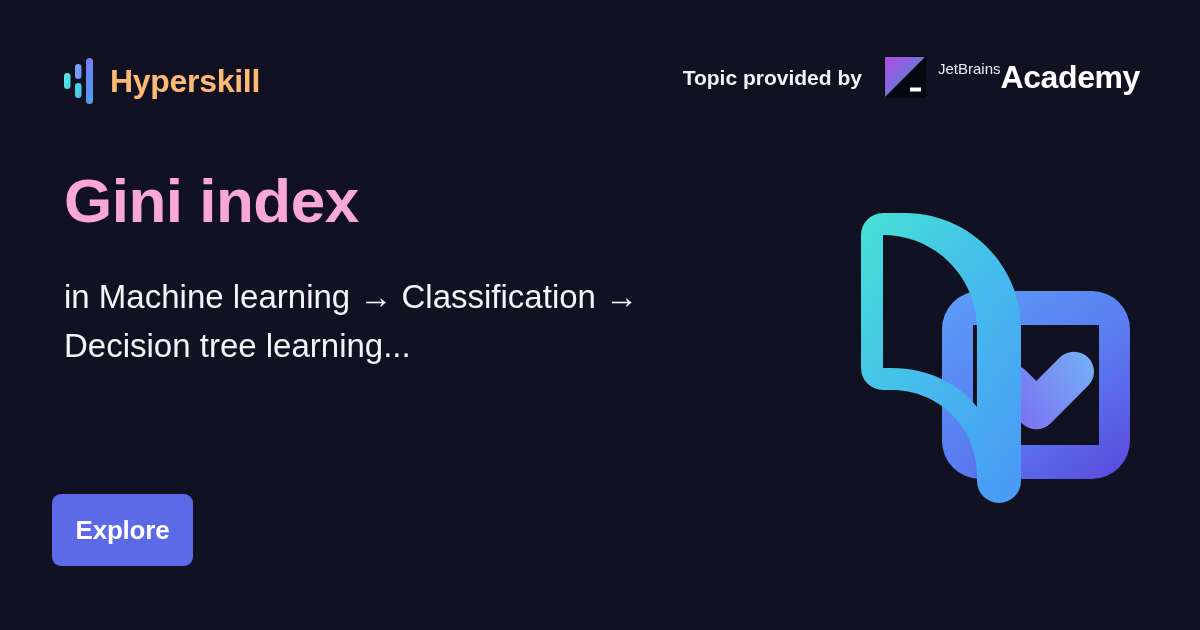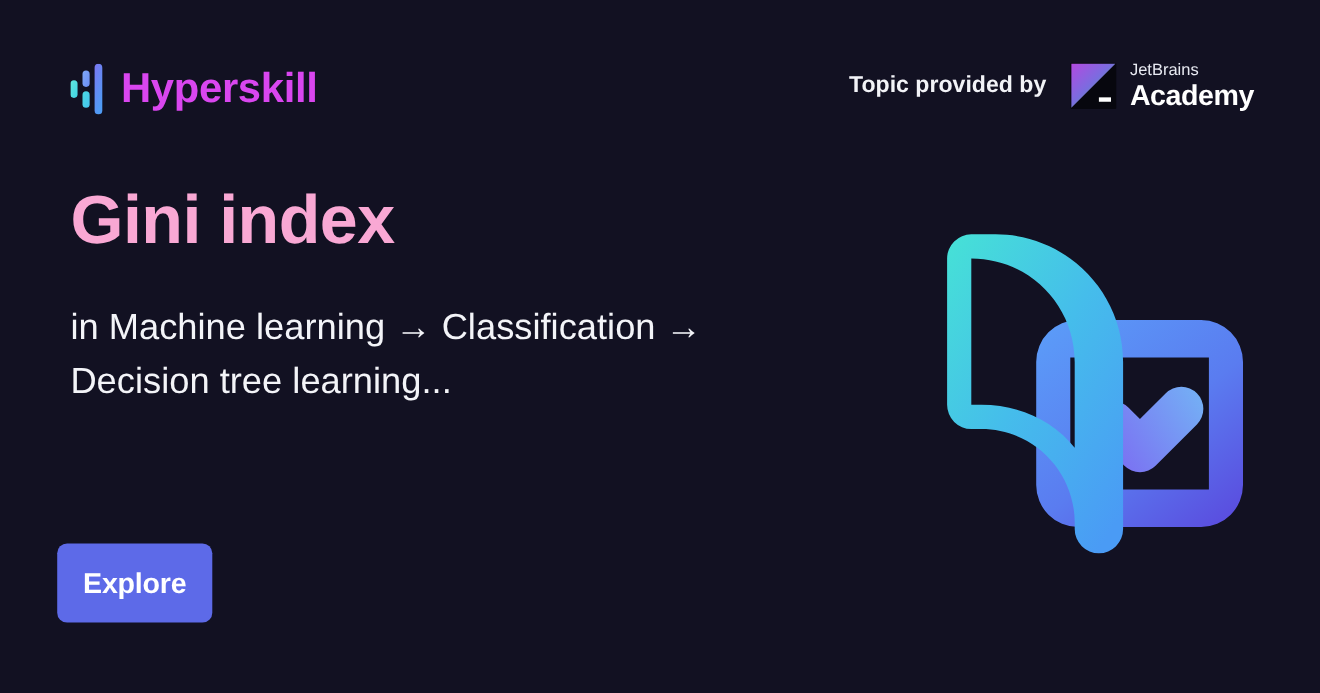--- a/index.html
+++ b/index.html
@@ -42,22 +42,22 @@
     gap: 16px;
   }
 
   .brand-mark {
     width: 30px;
     height: 46px;
     display: block;
   }
 
   .brand-name {
-    color: #d946ef;
-    font-size: 38px;
+    color: #fdba74;
+    font-size: 32px;
     font-weight: bold;
     letter-spacing: -0.3px;
     line-height: 1;
     white-space: nowrap;
   }
 
   .provider {
     position: absolute;
     right: 60px;
     top: 56px;
@@ -81,37 +81,36 @@
   }
 
   .jb-mark {
     width: 42px;
     height: 42px;
     display: block;
   }
 
   .jb-text {
     display: flex;
-    flex-direction: column;
     justify-content: flex-end;
     line-height: 1;
   }
 
   .jb-text-top {
     color: #e8eaf2;
     font-size: 15px;
     font-weight: normal;
     letter-spacing: 0px;
     margin-bottom: 2px;
     white-space: nowrap;
   }
 
   .jb-text-bottom {
     color: #ffffff;
-    font-size: 26px;
+    font-size: 32px;
     font-weight: bold;
     letter-spacing: -0.4px;
     white-space: nowrap;
   }
 
   
   .content {
     position: absolute;
     left: 64px;
     top: 168px;

